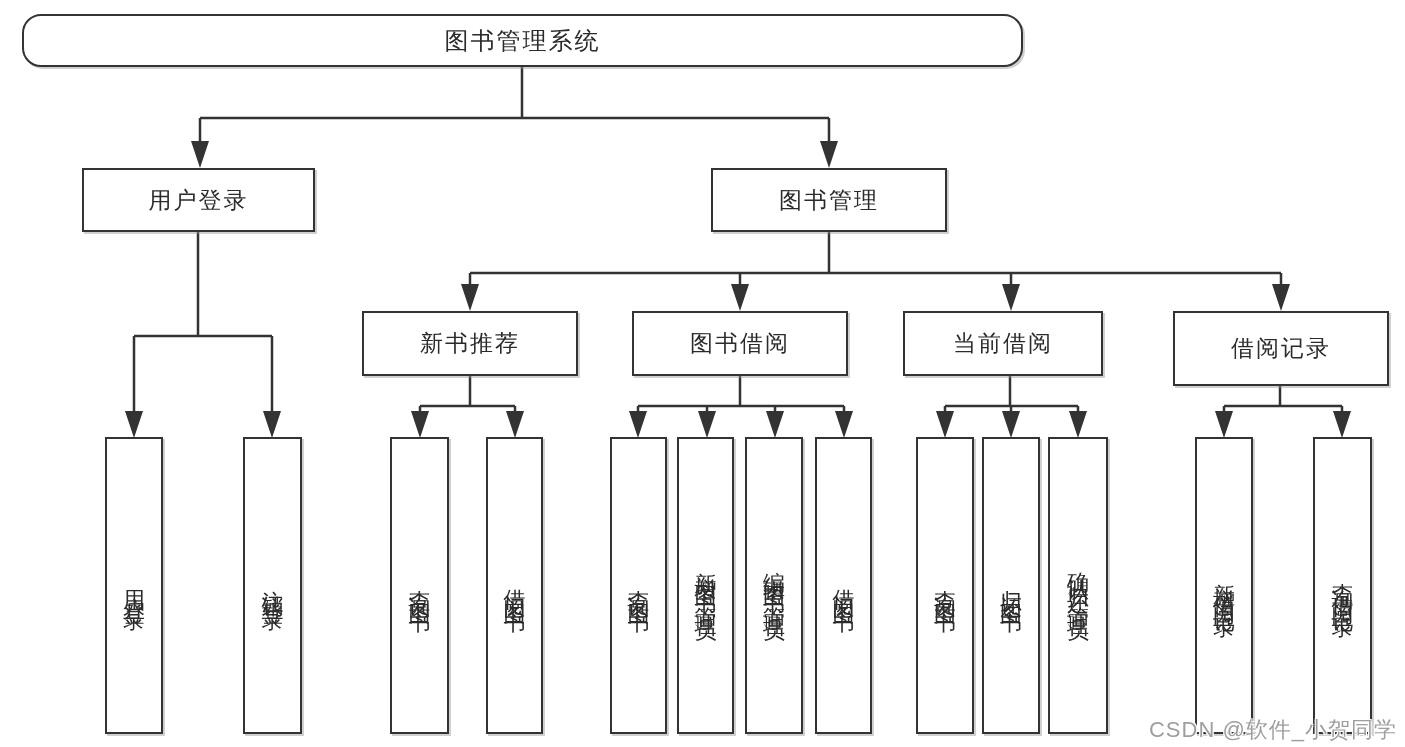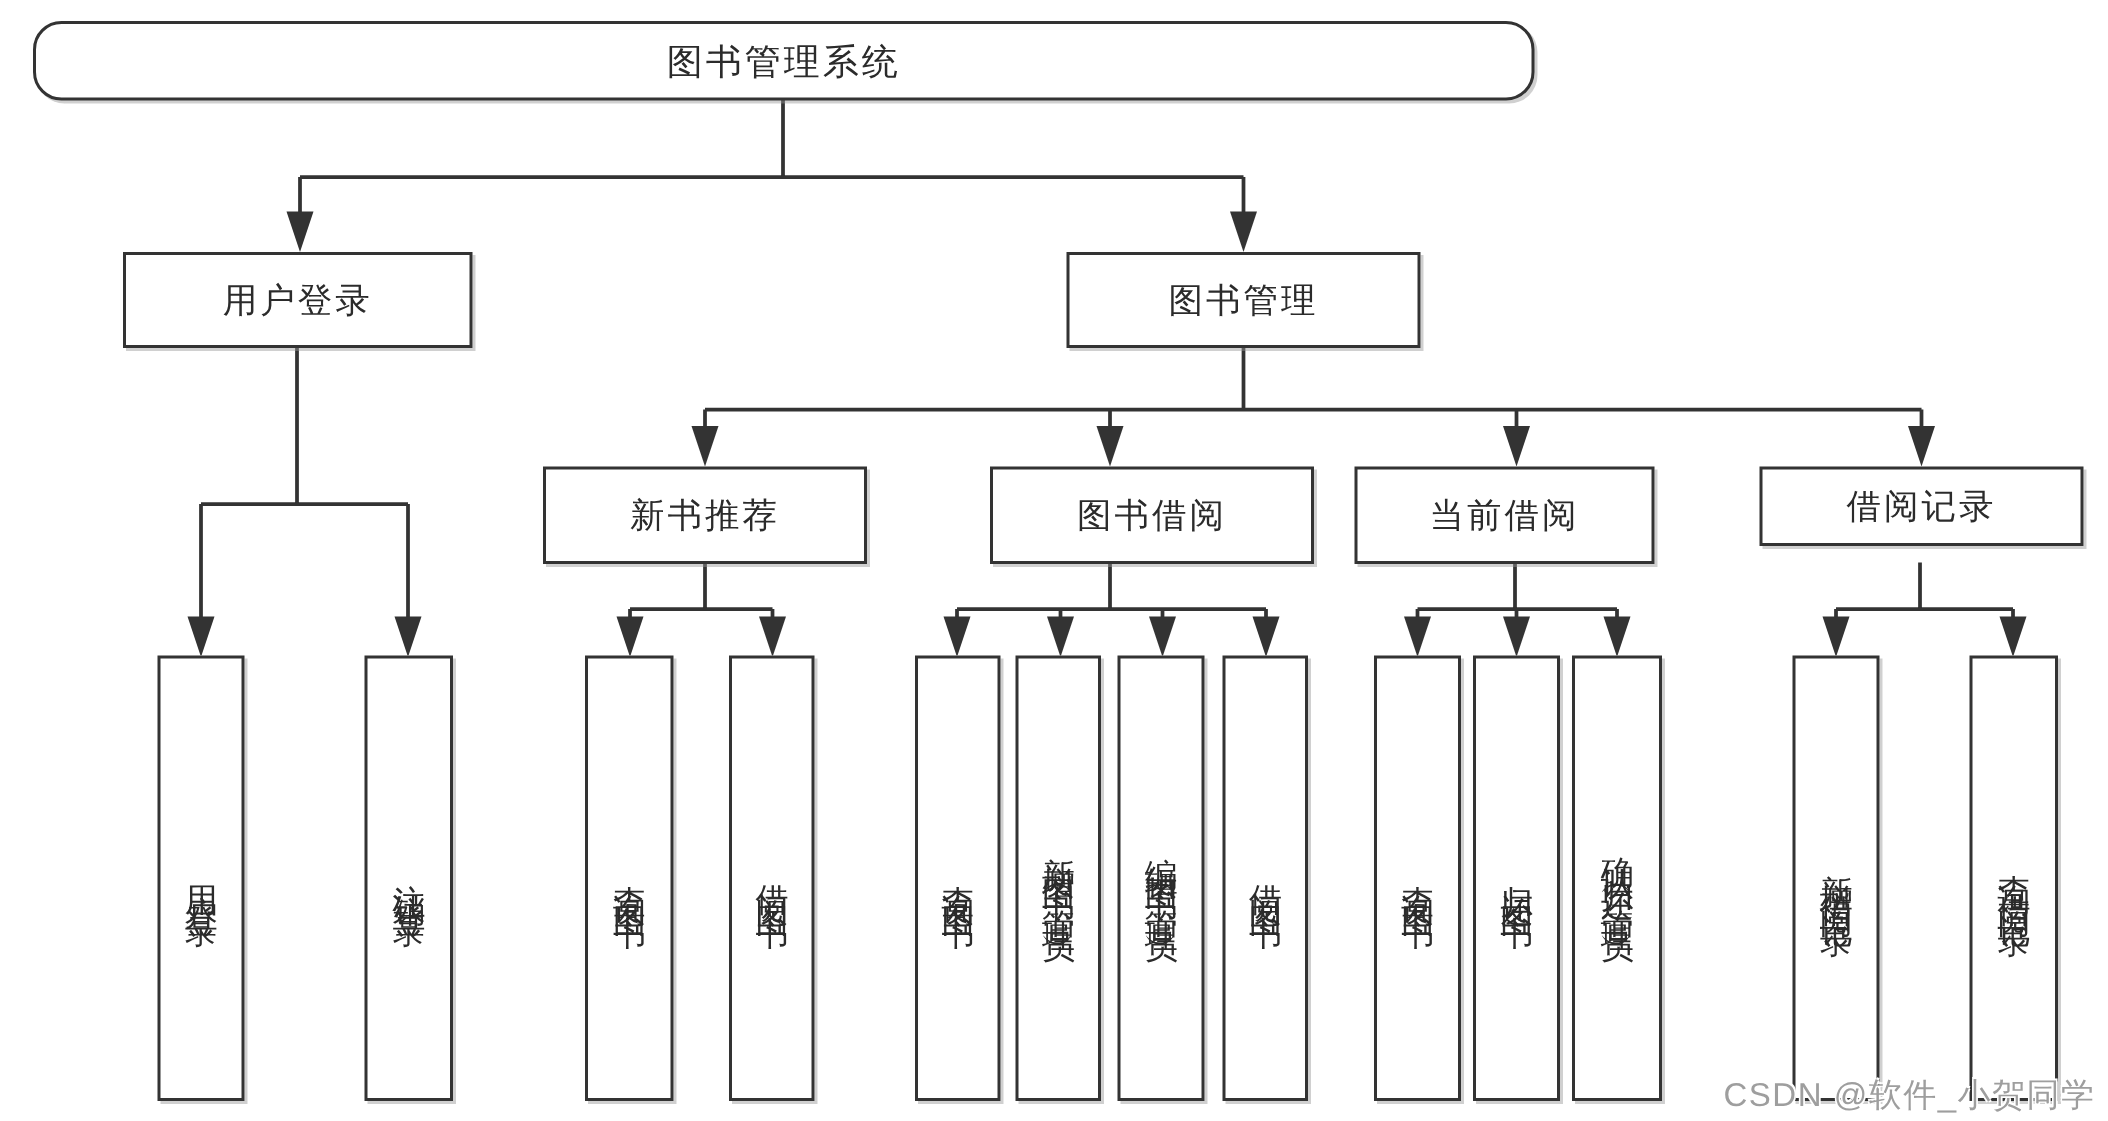--- a/index.html
+++ b/index.html
@@ -99,27 +99,27 @@
   <div class="node" style="left:82px; top:168px; width:233px; height:64px;">
     <span>用户登录</span>
   </div>
   <div class="node" style="left:711px; top:168px; width:236px; height:64px;">
     <span>图书管理</span>
   </div>
 
   <div class="node" style="left:362px; top:311px; width:216px; height:65px;">
     <span>新书推荐</span>
   </div>
-  <div class="node" style="left:632px; top:311px; width:216px; height:65px;margin-left:28px;">
+  <div class="node" style="left:632px; top:311px; width:216px; height:65px;">
     <span>图书借阅</span>
   </div>
   <div class="node" style="left:903px; top:311px; width:200px; height:65px;text-align:center;">
     <span>当前借阅</span>
   </div>
-  <div class="node" style="left:1173px; top:311px; width:216px; height:53px;">
+  <div class="node" style="left:1173px; top:311px; width:216px; height:75px;">
     <span>借阅记录</span>
   </div>
 
   <div class="leaf" style="left:105px; top:437px; width:58px; height:297px;">
     <span class="vtext">用户登录</span>
   </div>
   <div class="leaf" style="left:243px; top:437px; width:59px; height:297px;">
     <span class="vtext">注销登录</span>
   </div>
 

